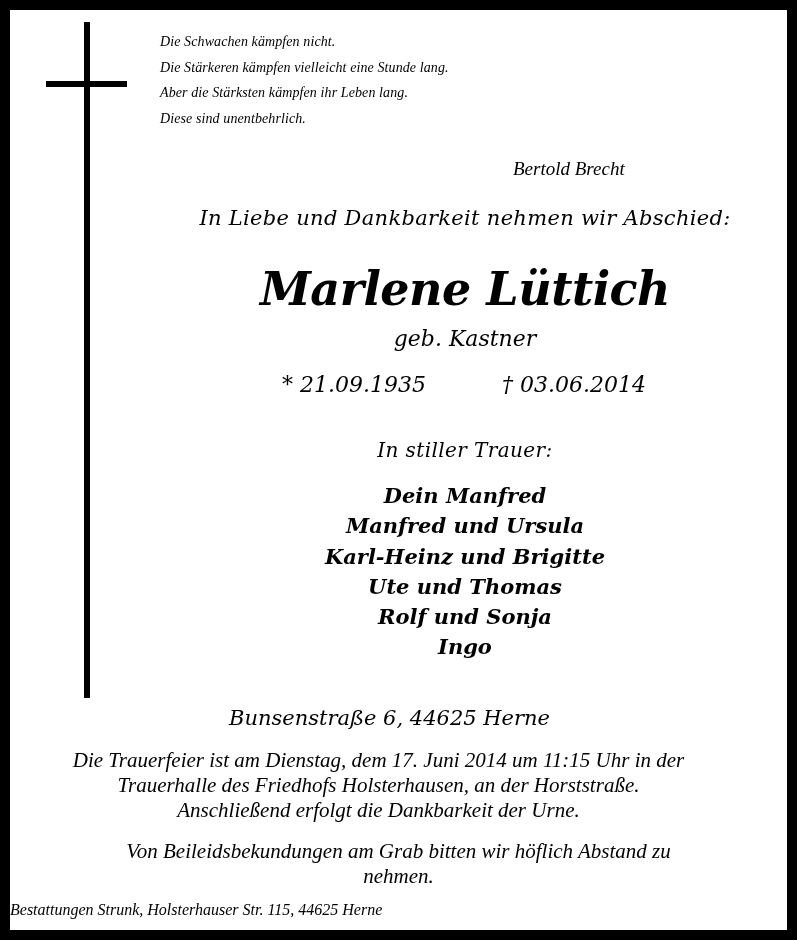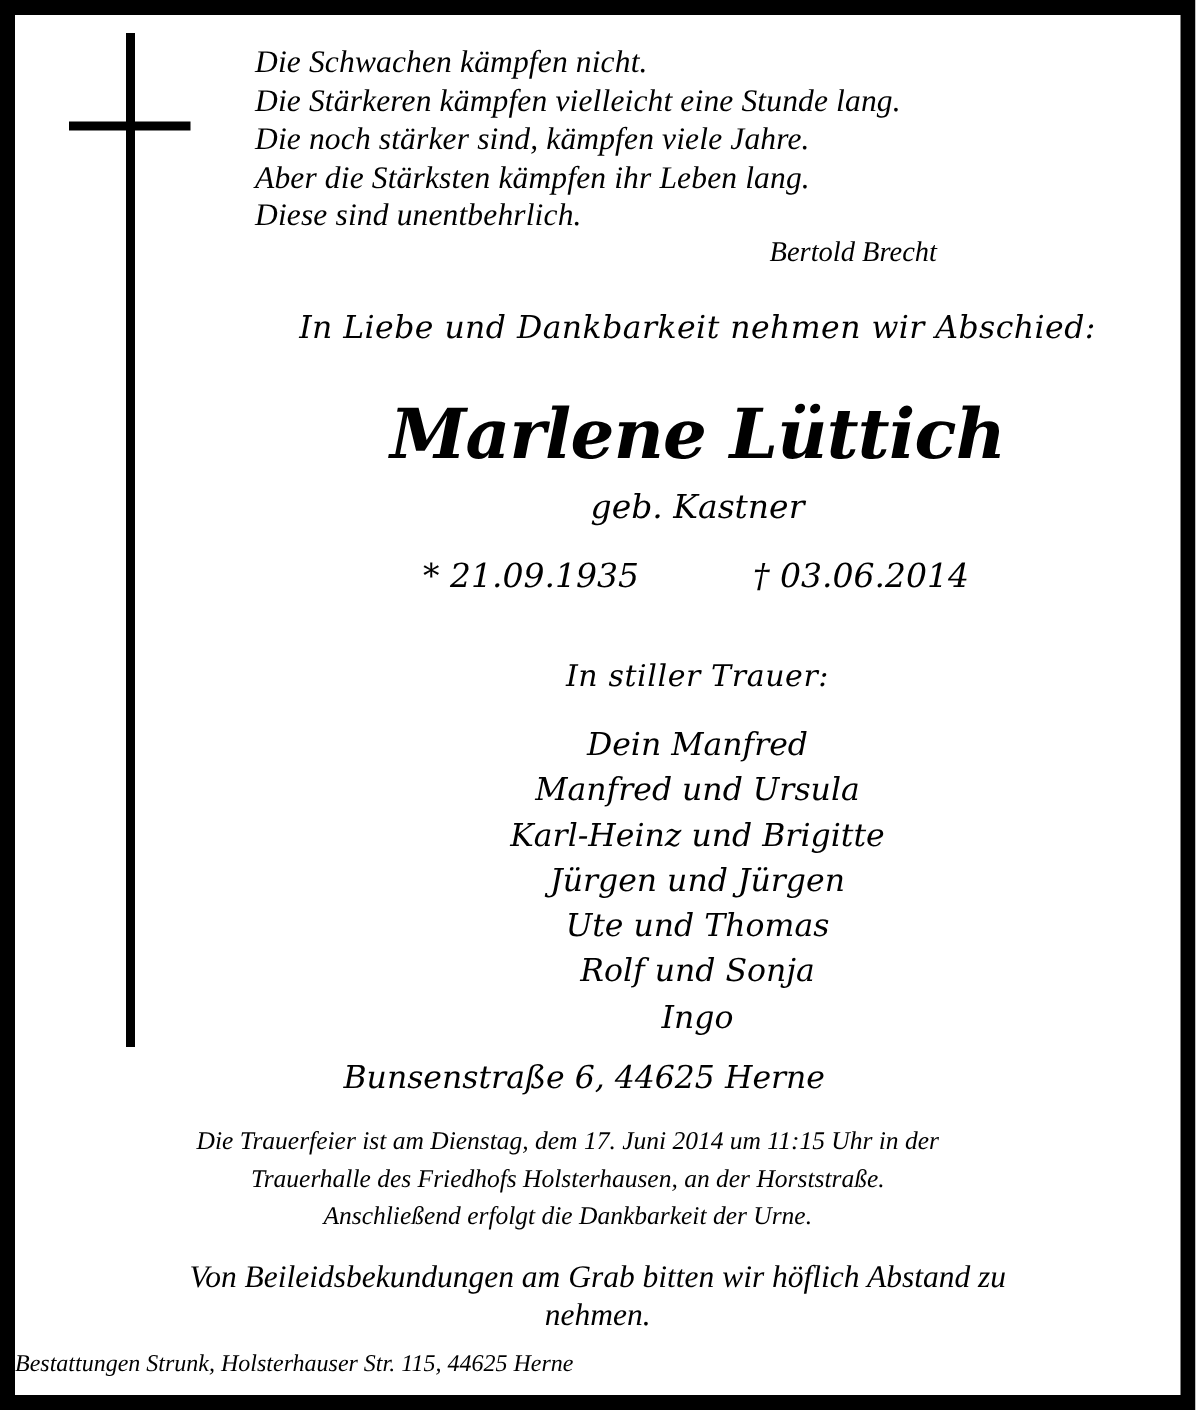--- a/index.html
+++ b/index.html
@@ -39,25 +39,25 @@
     .cross-horizontal {
       position: absolute;
       left: 46px;
       top: 81px;
       width: 81px;
       height: 6px;
       background: #000;
     }
     .poem {
       position: absolute;
-      left: 170px;
+      left: 160px;
       top: 29px;
       font-family: "Liberation Serif", serif;
       font-style: italic;
-      font-size: 21px;
+      font-size: 14px;
       line-height: 25.5px;
       letter-spacing: 0.1px;
     }
     .poem-line {
       display: block;
       white-space: nowrap;
     }
     .poem-author {
       position: absolute;
       left: 513px;
@@ -113,21 +113,21 @@
       font-size: 20px;
       letter-spacing: 0.4px;
     }
     .mourners {
       position: absolute;
       left: 130px;
       width: 670px;
       top: 481px;
       text-align: center;
       font-family: "DejaVu Serif", serif;
-      font-weight: normal;
+      font-weight: bold;
       font-style: italic;
       font-size: 21px;
       line-height: 30.3px;
     }
     .mourner {
       display: block;
       white-space: nowrap;
     }
     .address {
       position: absolute;
@@ -141,21 +141,21 @@
       white-space: nowrap;
     }
     .service-block {
       position: absolute;
       left: 10px;
       width: 737px;
       top: 748px;
       text-align: center;
       font-family: "Liberation Serif", serif;
       font-style: italic;
-      font-size: 17px;
+      font-size: 21px;
       line-height: 25px;
     }
     .service-line {
       display: block;
       white-space: nowrap;
     }
     .condolence-block {
       position: absolute;
       left: 10px;
       width: 777px;
@@ -190,42 +190,40 @@
 
 <div class="frame"></div>
 <div class="right-strip"></div>
 
 <div class="cross-vertical"></div>
 <div class="cross-horizontal"></div>
 
 <div class="poem">
   <span class="poem-line">Die Schwachen kämpfen nicht.</span>
   <span class="poem-line">Die Stärkeren kämpfen vielleicht eine Stunde lang.</span>
-  <span class="poem-line">Die noch stärker sind, kämpfen viele Jahre.</span>
   <span class="poem-line">Aber die Stärksten kämpfen ihr Leben lang.</span>
   <span class="poem-line">Diese sind unentbehrlich.</span>
 </div>
 <div class="poem-author">Bertold Brecht</div>
 
 <div class="centered farewell">In Liebe und Dankbarkeit nehmen wir Abschied:</div>
 
 <div class="centered deceased-name">Marlene Lüttich</div>
 
 <div class="centered maiden-name">geb. Kastner</div>
 
 <div class="dates birth-date">* 21.09.1935</div>
 <div class="dates death-date">† 03.06.2014</div>
 
 <div class="centered mourning-heading">In stiller Trauer:</div>
 
 <div class="mourners">
   <span class="mourner">Dein Manfred</span>
   <span class="mourner">Manfred und Ursula</span>
   <span class="mourner">Karl-Heinz und Brigitte</span>
-  <span class="mourner">Jürgen und Jürgen</span>
   <span class="mourner">Ute und Thomas</span>
   <span class="mourner">Rolf und Sonja</span>
   <span class="mourner">Ingo</span>
 </div>
 
 <div class="address">Bunsenstraße 6, 44625 Herne</div>
 
 <div class="service-block">
   <span class="service-line">Die Trauerfeier ist am Dienstag, dem 17. Juni 2014 um 11:15 Uhr in der</span>
   <span class="service-line">Trauerhalle des Friedhofs Holsterhausen, an der Horststraße.</span>

